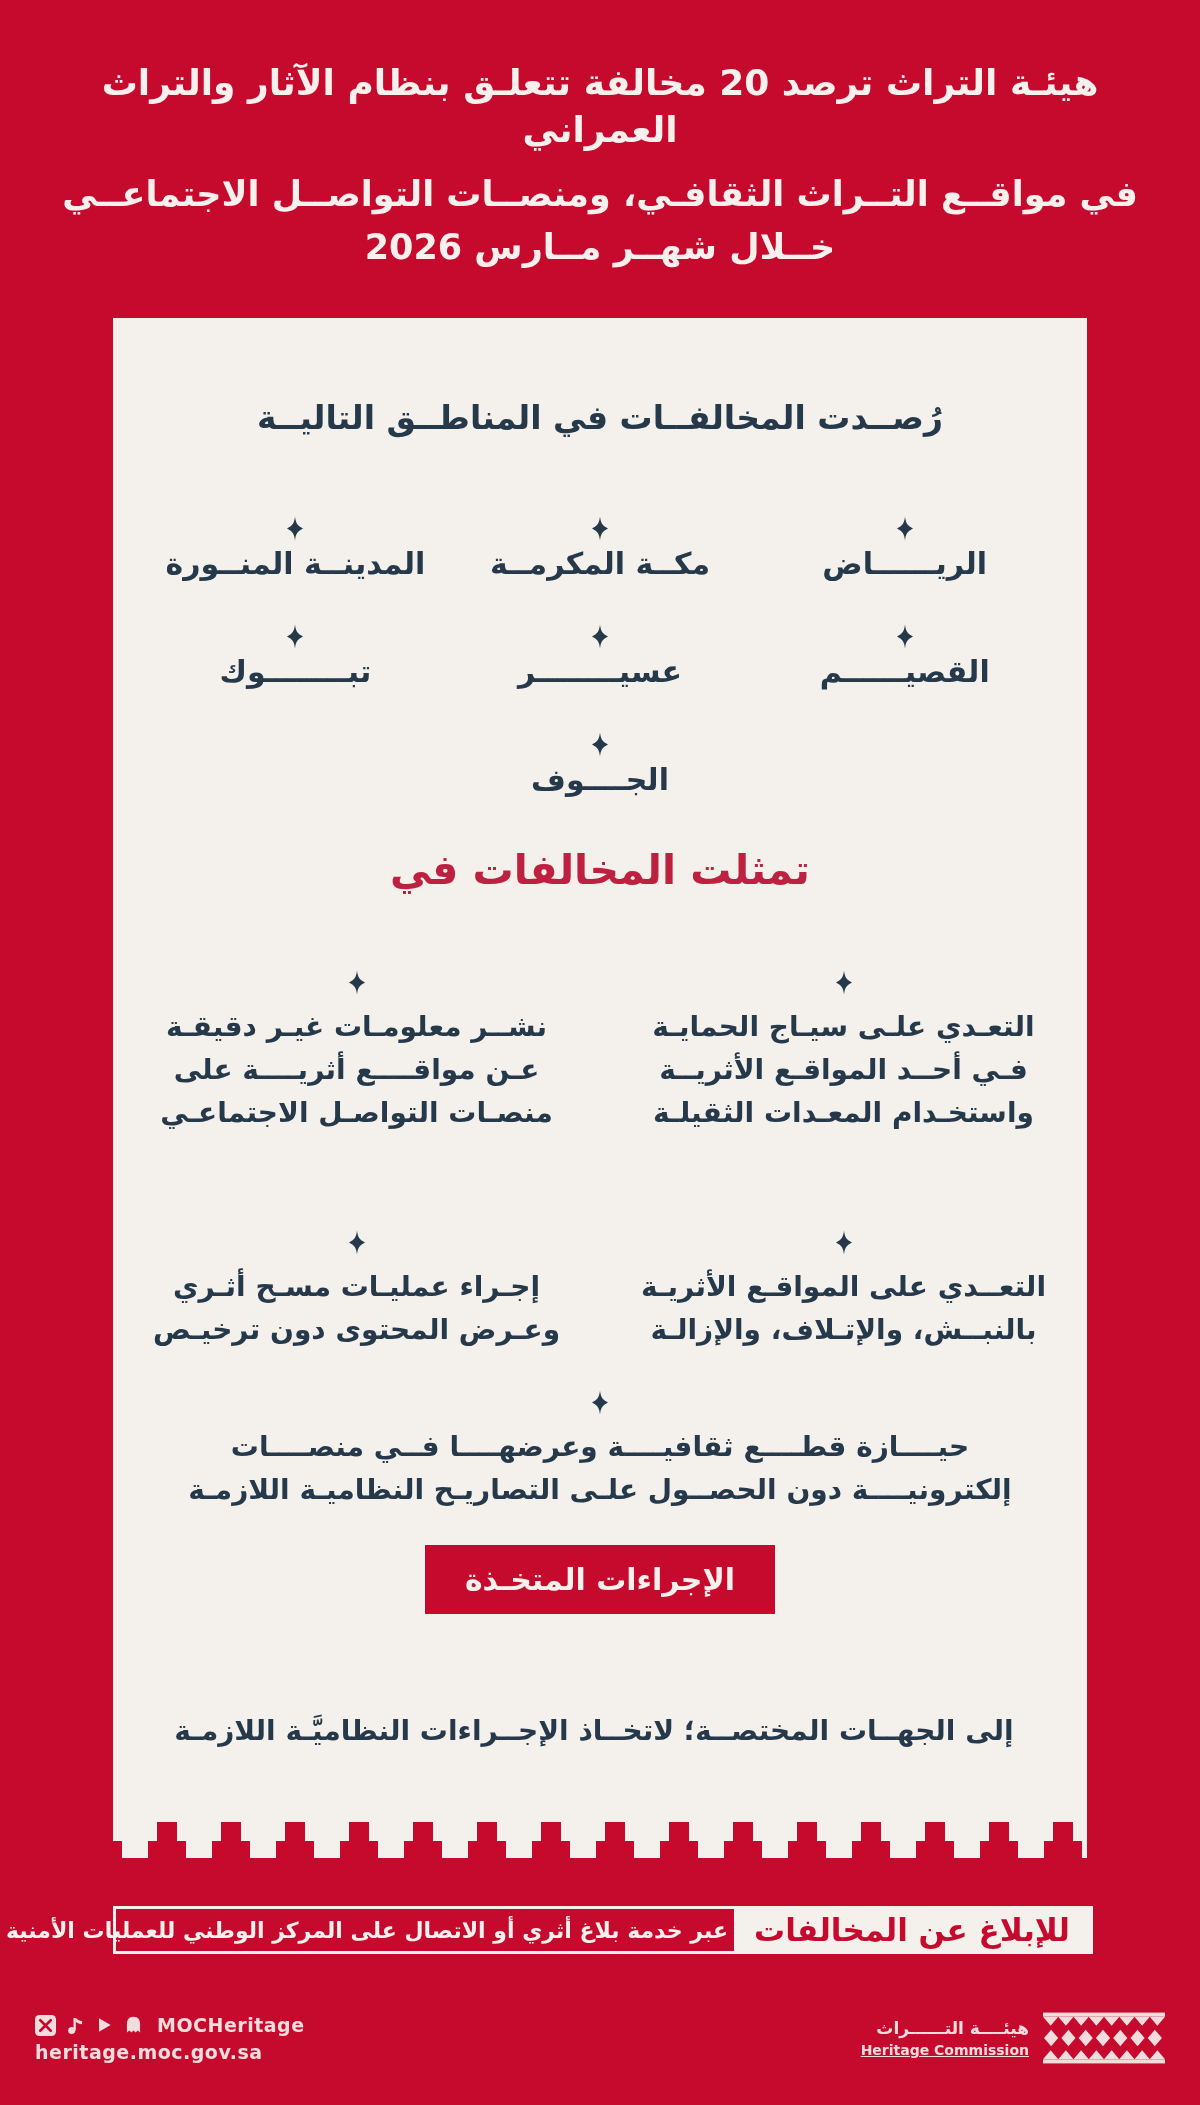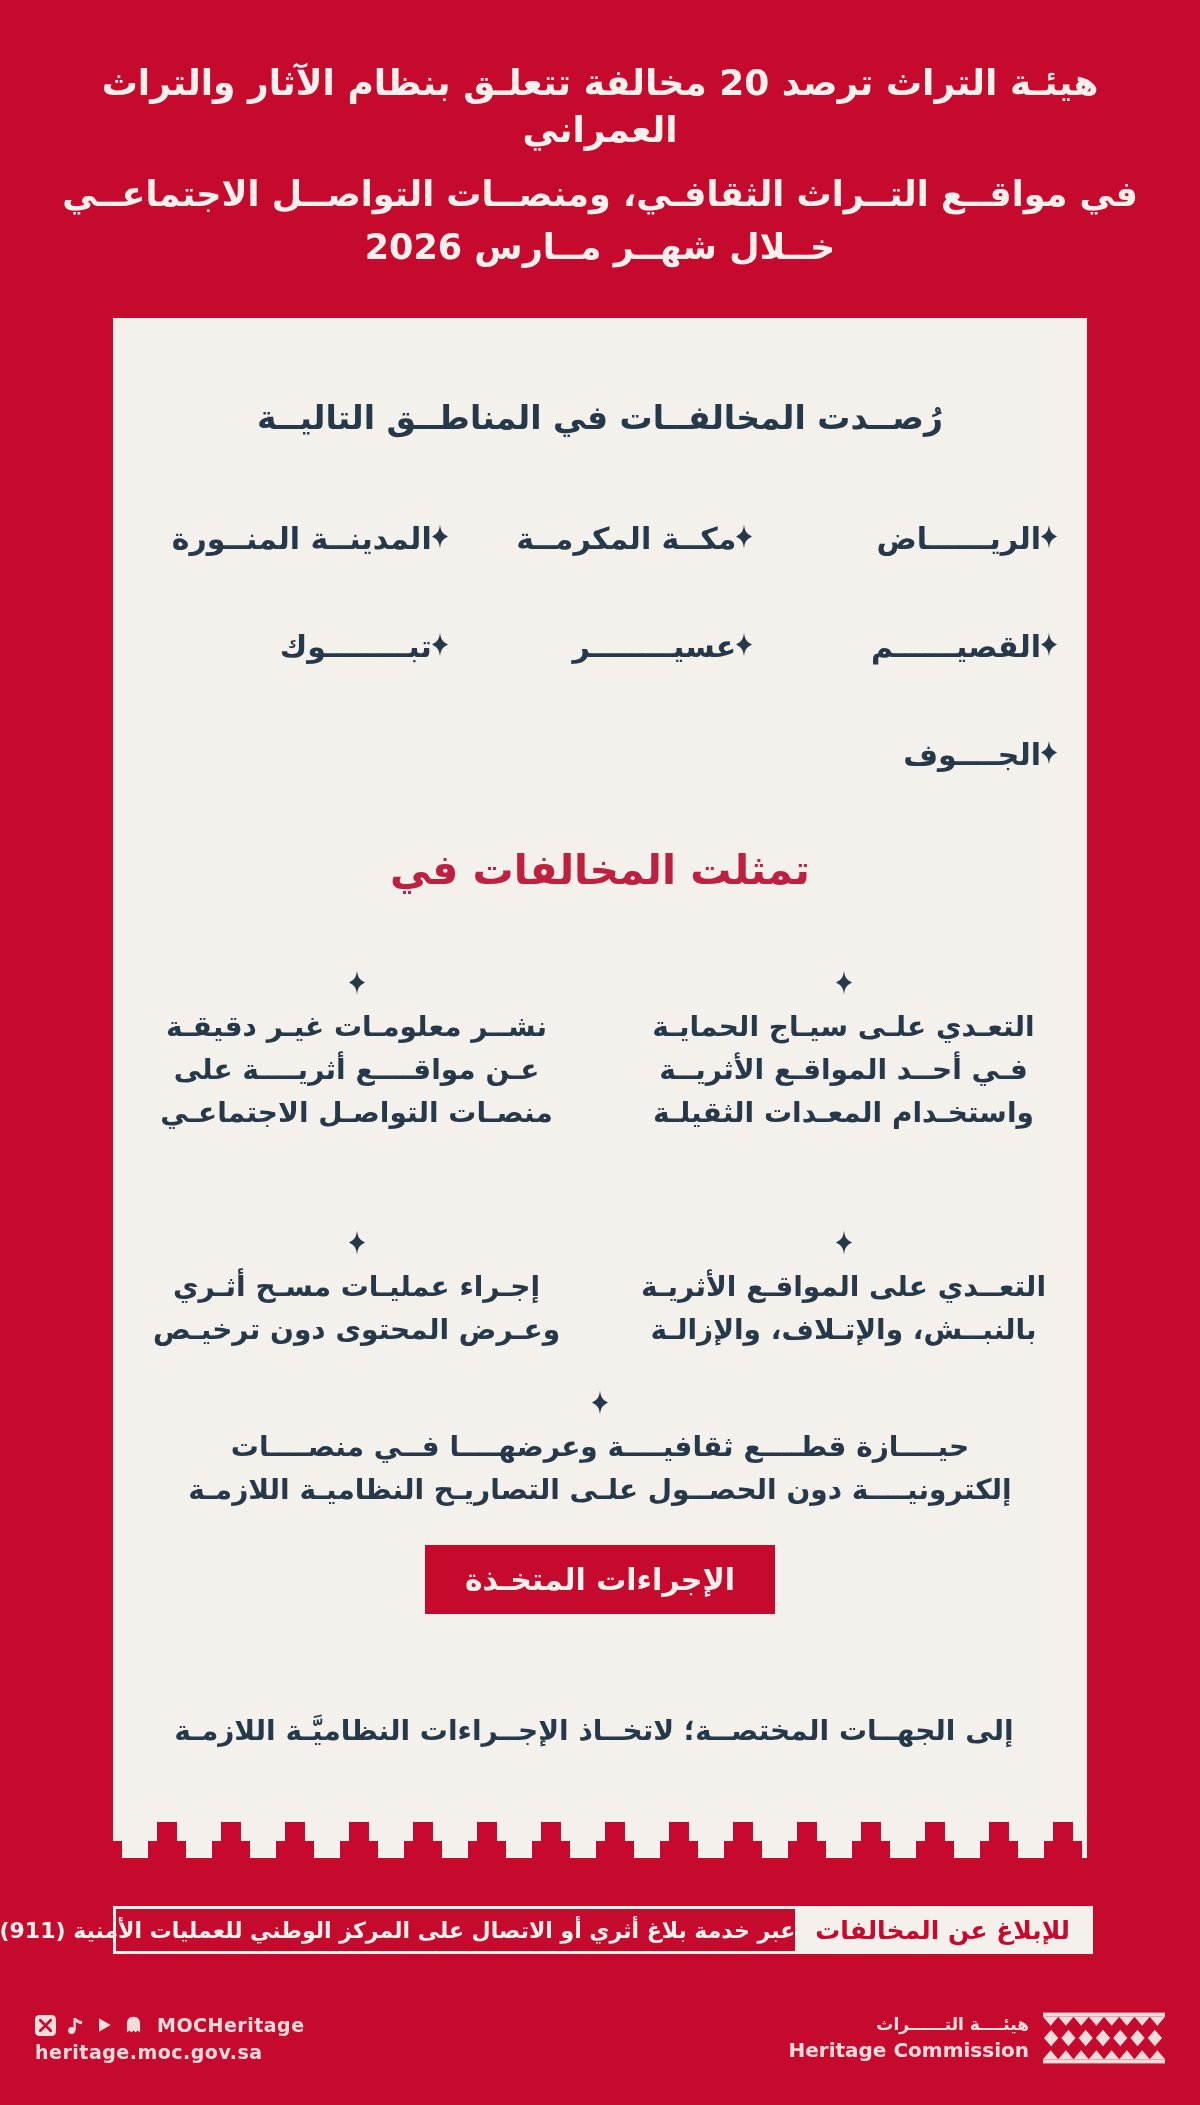--- a/index.html
+++ b/index.html
@@ -20,21 +20,21 @@
   .teeth-b{position:absolute; left:113px; top:1841px; width:974px; height:17px;
     background:repeating-linear-gradient(90deg,#C60A2E 0 9px,#F4F1ED 9px 35px,#C60A2E 35px 64px);}
   .card *{box-sizing:border-box;}
   .card-heading{position:absolute; top:80px; left:0; right:0; text-align:center;
     color:#26394A; font-size:33px; font-weight:bold;}
   
   .region-row{position:absolute; left:0; right:0; display:grid; grid-template-columns:1fr 1fr 1fr; padding:0 30px;}
   .region-row.row-1{top:198px;}
   .region-row.row-2{top:306px;}
   .region-row.row-3{top:414px; grid-template-columns:1fr; }
-  .region-cell{display:flex; flex-direction:row; align-items:center;}
+  .region-cell{display:flex; flex-direction:column; align-items:center;}
   .bullet{width:16px; height:25px; display:block;}
   .region-label{margin-top:5px; color:#26394A; font-size:30px; font-weight:bold; white-space:nowrap;}
   
   .v-title{position:absolute; top:528px; left:0; right:0; text-align:center;
     color:#BE2040; font-size:41px; font-weight:bold;}
   .v-row{position:absolute; left:0; right:0; display:grid; grid-template-columns:1fr 1fr;}
   .v-row.row-1{top:652px;}
   .v-row.row-2{top:912px;}
   .v-center{position:absolute; top:1072px; left:0; right:0;}
   .v-item{display:flex; flex-direction:column; align-items:center;}
@@ -44,35 +44,35 @@
   .badge-wrap{position:absolute; top:1227px; left:0; right:0; text-align:center;}
   .badge{display:inline-block; background:#C60A2E; color:#F8F0EC;
     font-size:30px; font-weight:bold; padding:17px 40px;}
   .referral-title{position:absolute; top:1338px; left:0; right:0; text-align:center;
     color:#BE2040; font-size:33px; font-weight:bold;}
   .referral-text{position:absolute; top:1396px; left:0; right:12px; text-align:center;
     color:#26394A; font-size:28px; font-weight:bold;}
   
   .report-bar{position:absolute; left:113px; top:1906px; width:974px; height:42px;
     border:3px solid #F4F1ED; display:flex; align-items:stretch;}
-  .report-label{background:#F4F1ED; color:#C60A2E; font-size:25px; font-weight:bold;
-    display:flex; align-items:center; padding:0 20px; white-space:nowrap;}
+  .report-label{background:#F4F1ED; color:#C60A2E; font-size:31px; font-weight:bold;
+    display:flex; align-items:center; padding:0 20px; white-space:nowrap;margin-left:6px;}
   .report-text{flex:1; color:#F8F0EC; font-size:22px; font-weight:bold;
     display:flex; align-items:center; justify-content:center; white-space:nowrap;}
   
   .footer-left{position:absolute; left:35px; top:2014px; direction:ltr; color:#F2DCDC;}
   .social-row{display:flex; align-items:center; gap:9px;}
   .social-row svg{display:block;}
   .social-handle{font-size:19px; font-weight:bold; margin-left:4px; letter-spacing:.5px;}
   .website-url{font-size:19px; font-weight:bold; margin-top:5px; letter-spacing:.5px;}
   .footer-right{position:absolute; right:35px; top:2012px; direction:ltr;
     display:flex; align-items:center; gap:14px; color:#F2DCDC;}
   .brand-text{}
   .brand-ar{font-size:17px; font-weight:bold; direction:rtl;}
-  .brand-en{font-size:20px; font-weight:bold; margin-top:4px;}
+  .brand-en{font-size:14px; font-weight:bold; margin-top:4px;text-decoration:underline;}
 </style>
 </head>
 <body>
 
 <div id="poster">
 
   <div class="title-block">
     <div class="title-line1">هيئـة التراث ترصد 20 مخالفة تتعلـق بنظام الآثار والتراث العمراني</div>
     <div class="title-line2">في مواقــع التــراث الثقافـي، ومنصــات التواصــل الاجتماعــي</div>
     <div class="title-line3">خــلال شهــر مــارس 2026</div>

